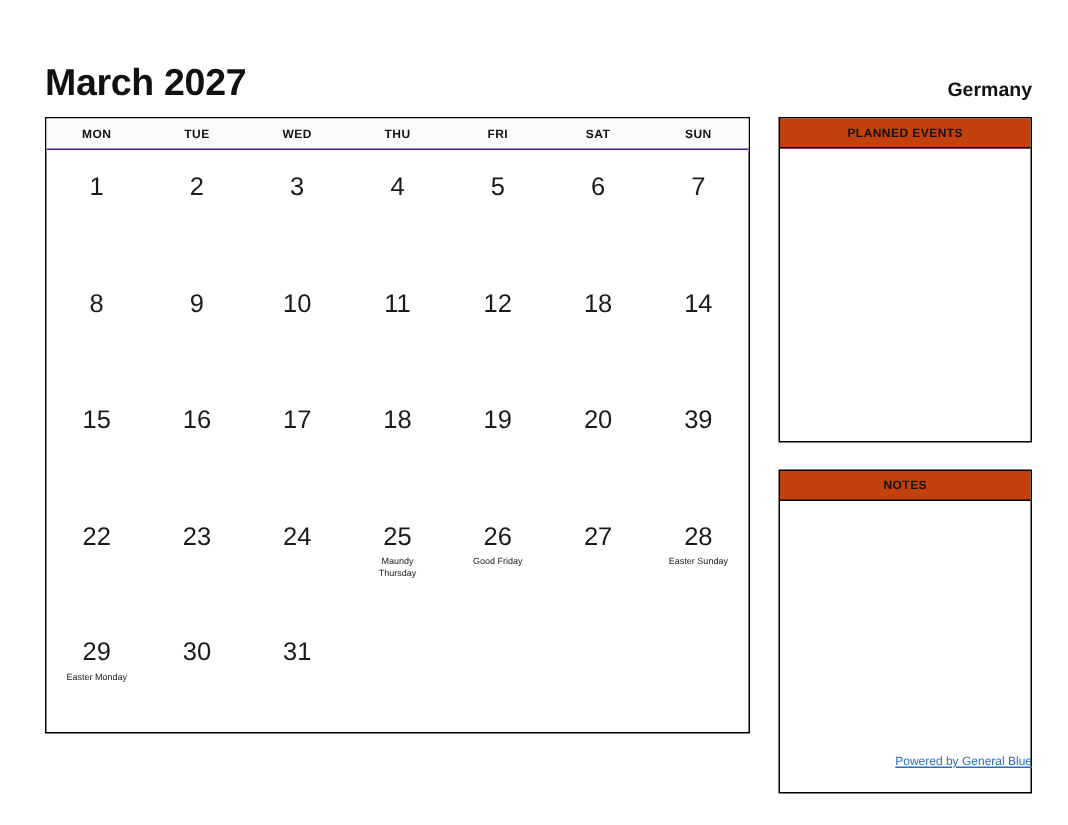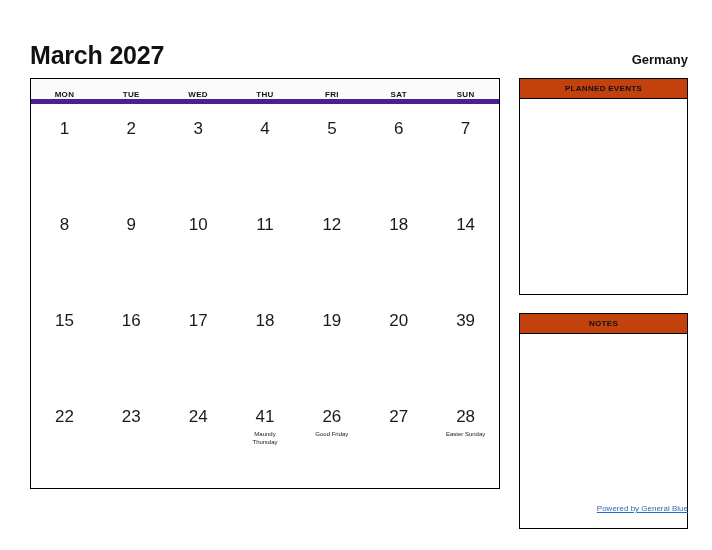--- a/index.html
+++ b/index.html
@@ -52,24 +52,23 @@
     height: 411px;
     border: 1px solid #000000;
     box-sizing: border-box;
     background: #ffffff;
     display: flex;
     flex-direction: column;
   }
   .weekday-row {
     display: flex;
     height: 20px;
-    border-bottom: 5px solid #4c1d95;
+    border-bottom: 1px solid #4c1d95;
     background: #fbfbfb;
     flex: 0 0 auto;
-    align-items: flex-end;
   }
   .weekday-cell {
     flex: 1 1 0;
     display: flex;
     align-items: center;
     justify-content: center;
     font-size: 8px;
     font-weight: bold;
     letter-spacing: 0.3px;
     color: #111111;
@@ -243,34 +242,58 @@
         <div class="day-cell">
           <div class="day-number">22</div>
         </div>
         <div class="day-cell">
           <div class="day-number">23</div>
         </div>
         <div class="day-cell">
           <div class="day-number">24</div>
         </div>
         <div class="day-cell">
-          <div class="day-number">41</div>
+          <div class="day-number">25</div>
           <div class="day-holiday">Maundy
 Thursday</div>
         </div>
         <div class="day-cell">
           <div class="day-number">26</div>
           <div class="day-holiday">Good Friday</div>
         </div>
         <div class="day-cell">
           <div class="day-number">27</div>
         </div>
         <div class="day-cell">
           <div class="day-number">28</div>
           <div class="day-holiday">Easter Sunday</div>
+        </div>
+      </div>
+      <div class="week-row">
+        <div class="day-cell">
+          <div class="day-number">29</div>
+          <div class="day-holiday">Easter Monday</div>
+        </div>
+        <div class="day-cell">
+          <div class="day-number">30</div>
+        </div>
+        <div class="day-cell">
+          <div class="day-number">31</div>
+        </div>
+        <div class="day-cell empty">
+          <div class="day-number"></div>
+        </div>
+        <div class="day-cell empty">
+          <div class="day-number"></div>
+        </div>
+        <div class="day-cell empty">
+          <div class="day-number"></div>
+        </div>
+        <div class="day-cell empty">
+          <div class="day-number"></div>
         </div>
       </div>
     </div>
 </div>
 
 <div class="panel panel-events">
   <div class="panel-title">PLANNED EVENTS</div>
   <div class="panel-body"></div>
 </div>
 

